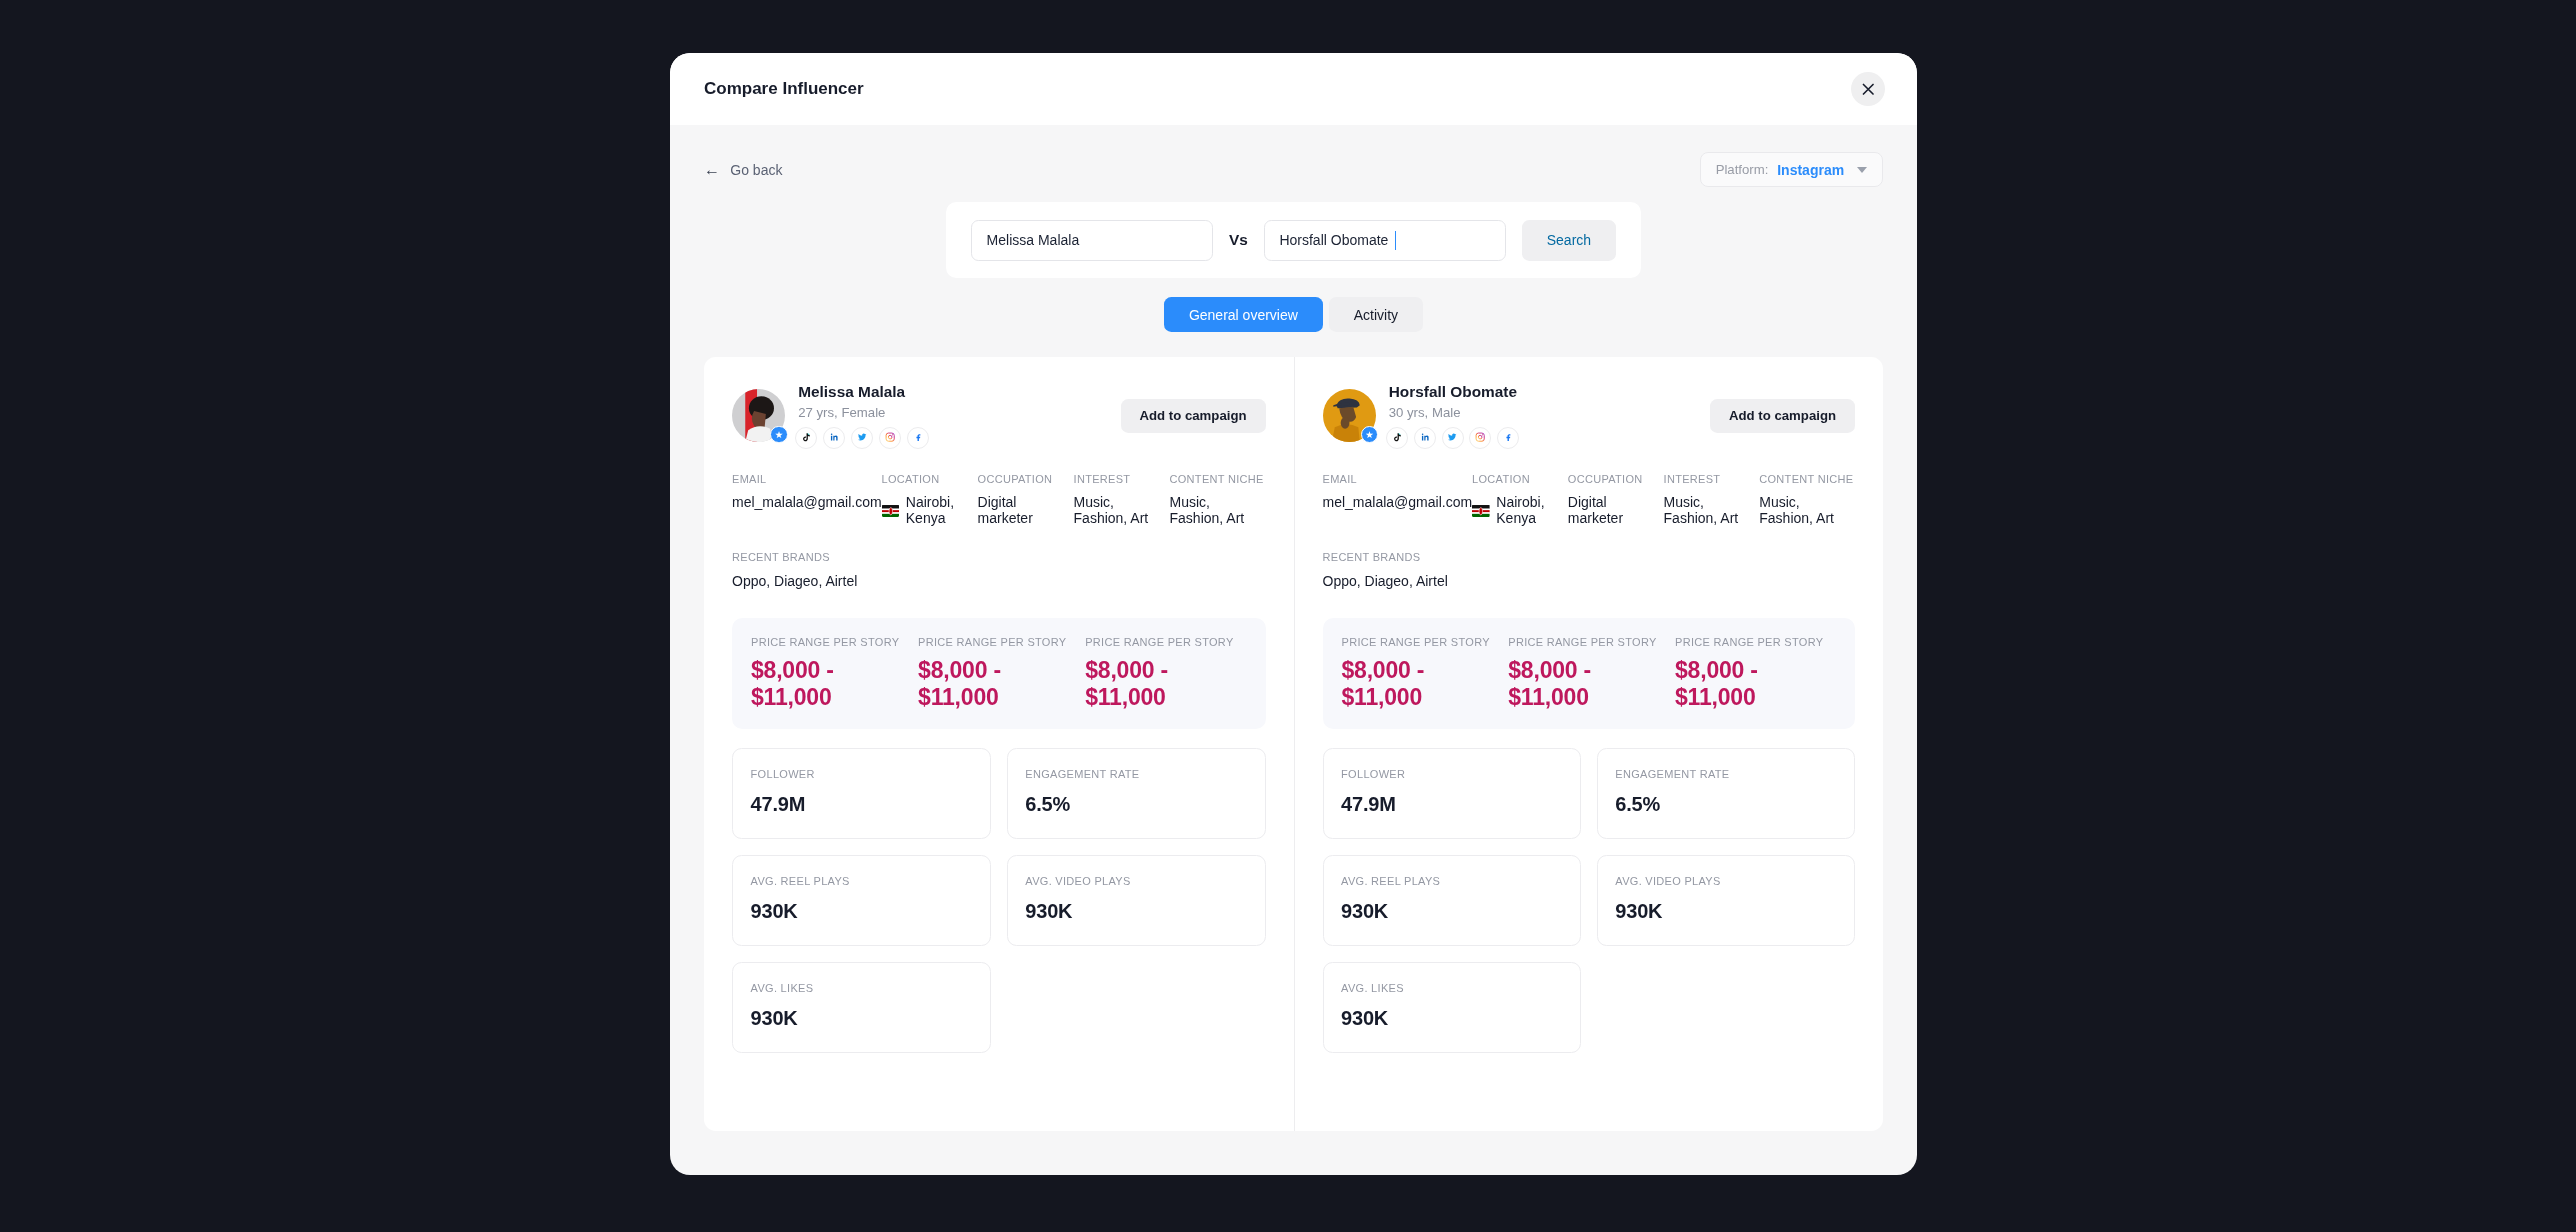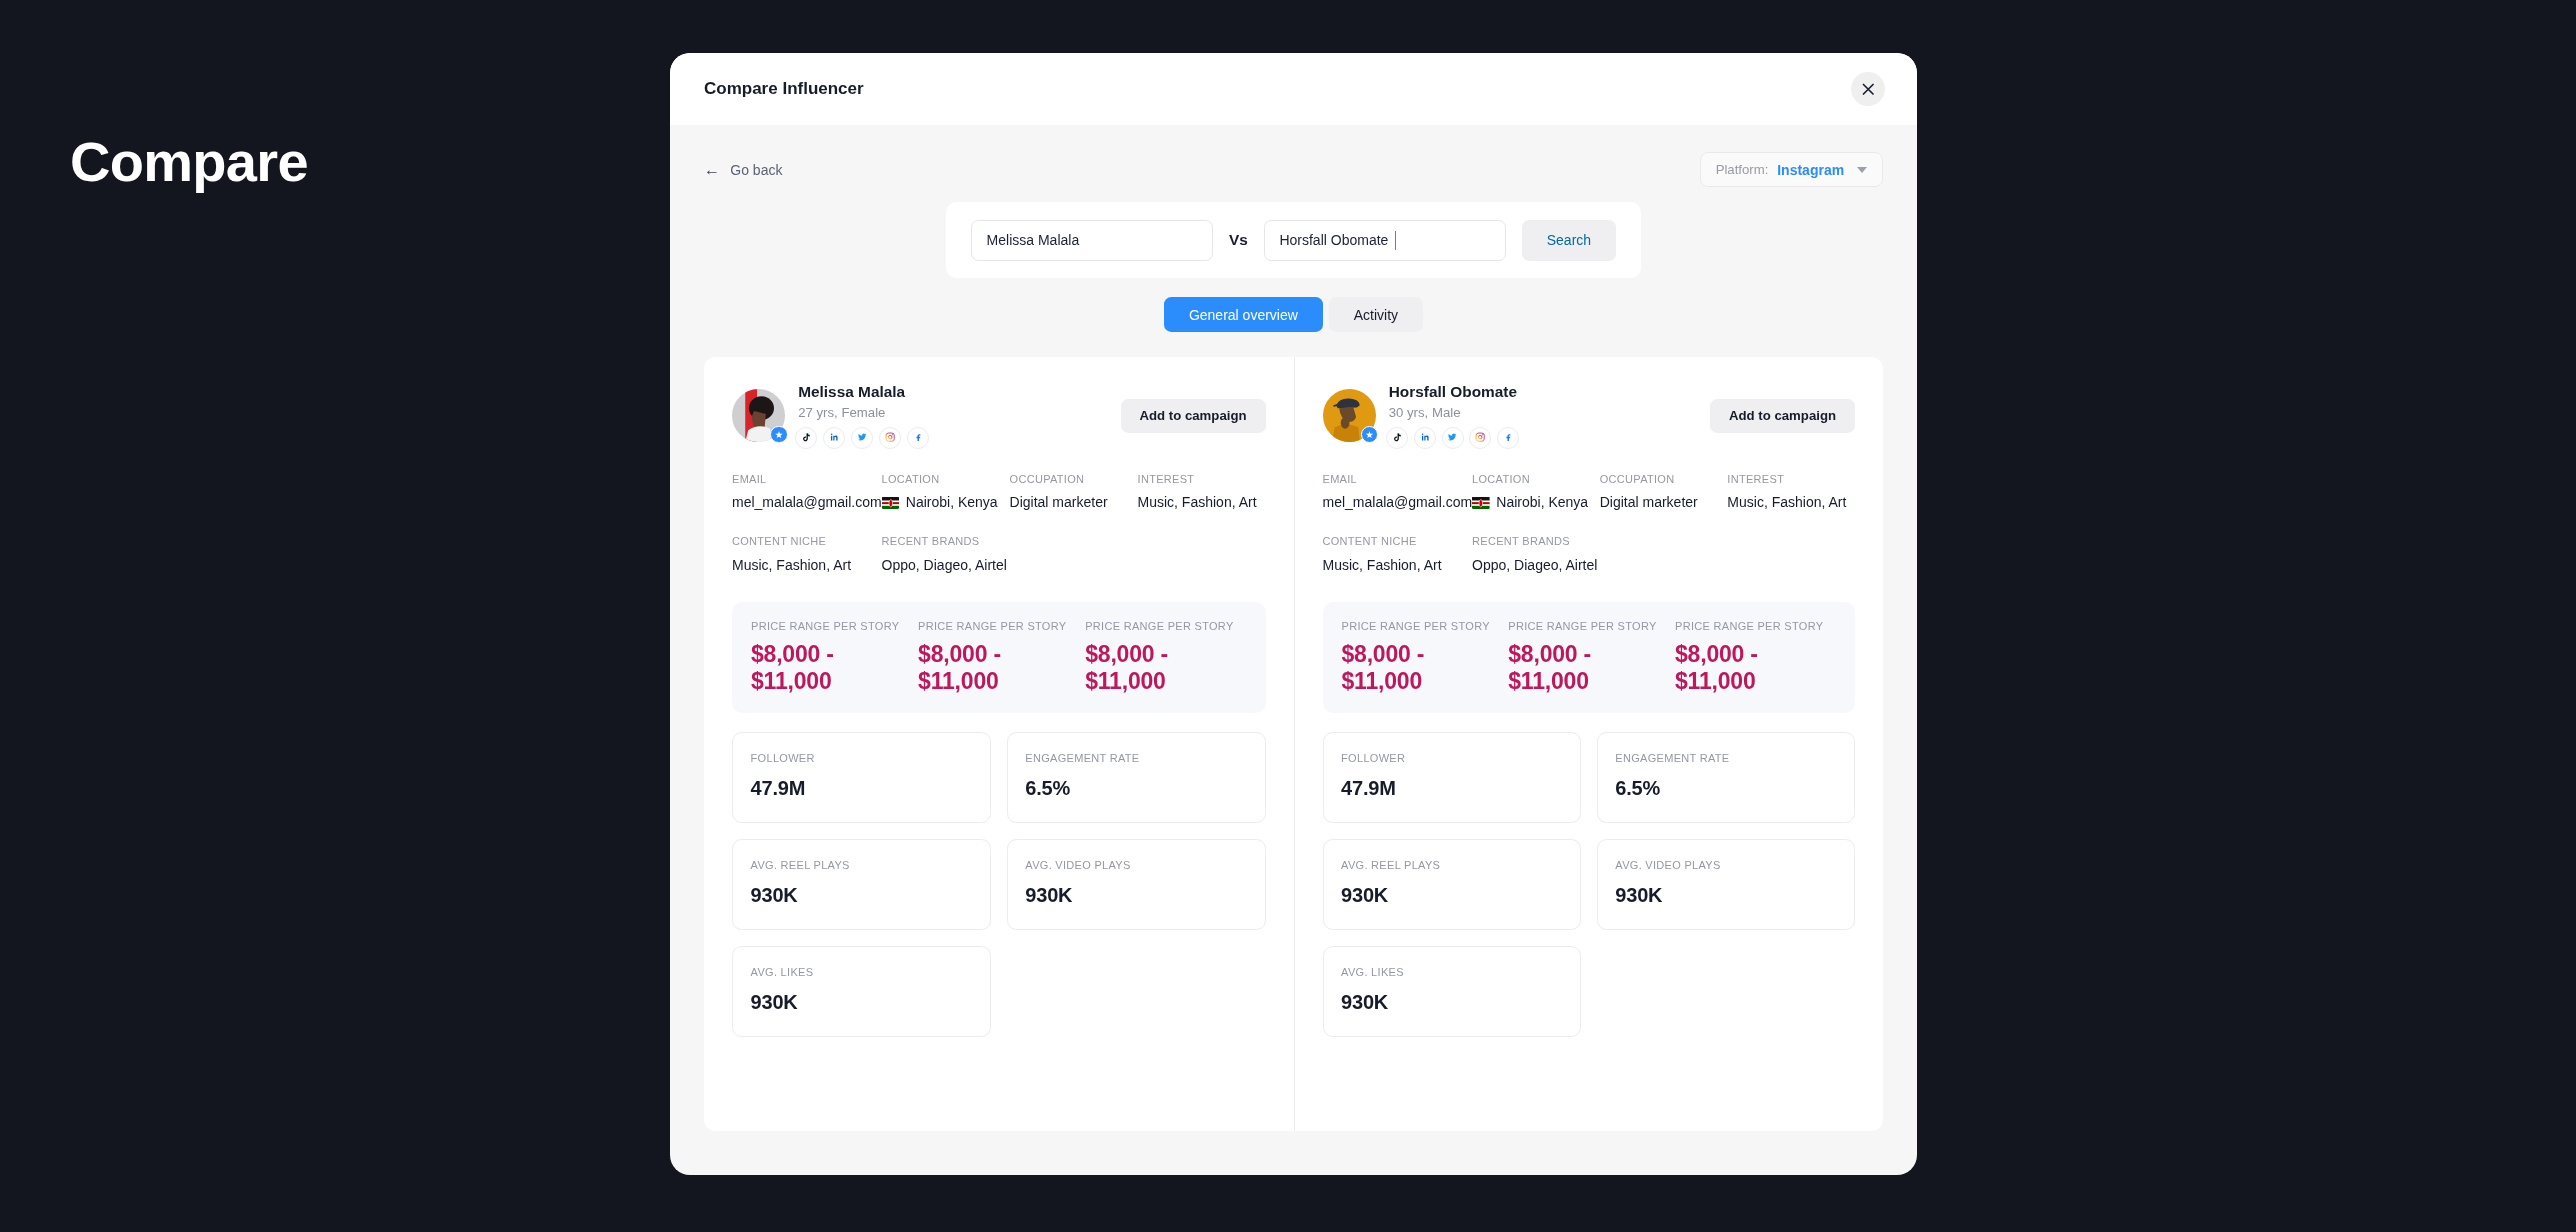--- a/index.html
+++ b/index.html
@@ -175,21 +175,21 @@
   }
   .social svg { display: block; }
   .add-campaign {
     background: #EFEFF1; border: none; border-radius: 7.3px;
     height: 34px; padding: 0 19px;
     font-size: 13.2px; font-weight: 600; color: #171C2B;
     font-family: inherit; cursor: pointer; flex: 0 0 auto;
   }
 
   
-  .field-grid { display: grid; grid-template-columns: 1fr 1fr 1fr 1fr; row-gap: 25px; margin-top: 20.5px; }
+  .field-grid { display: grid; grid-template-columns: 1fr 1fr 1fr 1fr 1fr; row-gap: 25px; margin-top: 20.5px; }
   .field-label { font-size: 11px; letter-spacing: 0.3px; color: #9498A3; text-transform: uppercase; }
   .field-value { font-size: 14px; color: #171C2B; margin-top: 9.5px; display: flex; align-items: center; gap: 6.6px; }
   .flag-img { width: 17.6px; height: 12.5px; border-radius: 1.5px; display: inline-block; position: relative; overflow: hidden; flex: 0 0 auto; }
 
   
   .price-panel {
     margin-top: 29px;
     background: #F7F8FC;
     border-radius: 10.3px;
     padding: 17.6px 0;
@@ -208,21 +208,20 @@
     min-height: 72px;
   }
   .stat-label { font-size: 11px; letter-spacing: 0.3px; color: #9498A3; text-transform: uppercase; }
   .stat-value { font-size: 20px; font-weight: 700; color: #171C2B; margin-top: 13.2px; letter-spacing: -0.2px; }
 </style>
 </head>
 <body>
 
 <div class="page">
 
-  <h1 class="page-heading">Compare</h1>
 
   <div class="modal">
 
     <div class="modal-header">
       <div class="modal-title">Compare Influencer</div>
       <button class="close-btn">
         <svg width="12.5" height="12.5" viewBox="0 0 17 17" aria-hidden="true">
           <path d="M2 2 L15 15 M15 2 L2 15" stroke="#171C2B" stroke-width="2.2" stroke-linecap="round"></path>
         </svg>
       </button>

